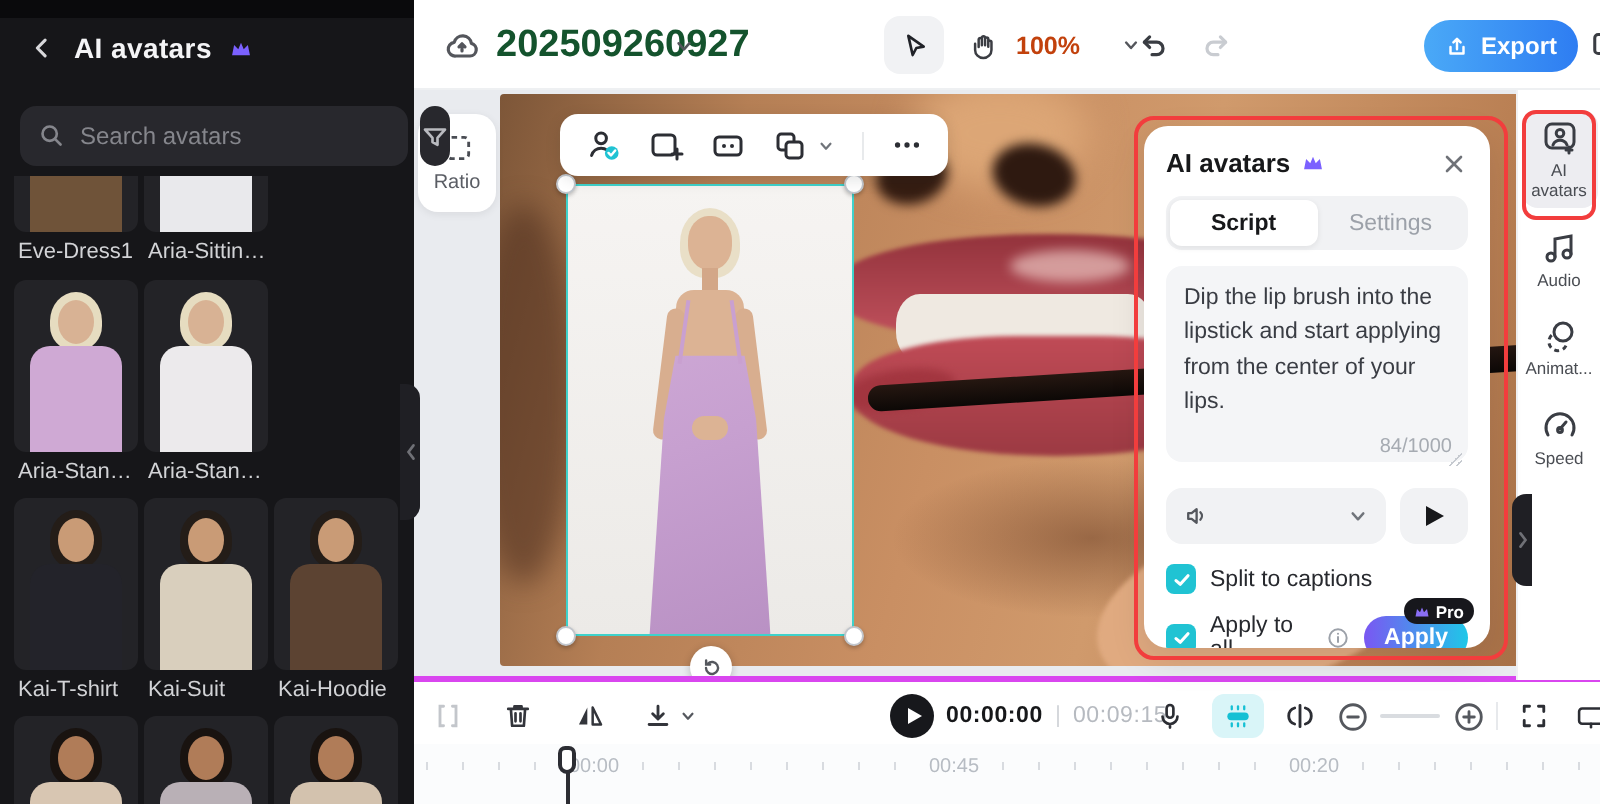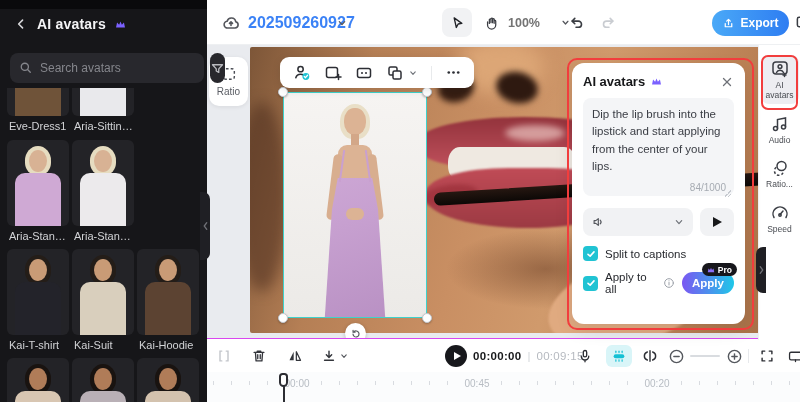--- a/index.html
+++ b/index.html
@@ -31,25 +31,25 @@
   .p-head { position:absolute; left:50%; top:10px; transform:translateX(-50%); width:18px; height:22px; border-radius:50%; }
   .p-body { position:absolute; left:50%; top:33px; transform:translateX(-50%); width:46px; height:54px; border-radius:10px 10px 0 0; }
   .av-label { margin-top:4px; padding-left:2px; font-size:11px; color:#d2d3d6; white-space:nowrap; overflow:hidden; text-overflow:ellipsis; height:13px; }
   .collapse-handle-left { position:absolute; left:200px; top:192px; width:10px; height:68px; background:#1f1f24; border-radius:0 7px 7px 0; z-index:14; display:flex; align-items:center; justify-content:center; color:#6f7076; }
   .collapse-handle-right { position:absolute; left:756px; top:247px; width:10px; height:46px; background:#1f1f24; border-radius:7px 0 0 7px; z-index:22; display:flex; align-items:center; justify-content:center; color:#6f7076; }
 
   
   #top-bar { position:absolute; left:207px; top:0; width:593px; height:45px; background:#ffffff; border-bottom:1px solid #eef0f2; z-index:10; }
   .tb-item { position:absolute; top:0; height:45px; display:flex; align-items:center; }
   .cloud-wrap { left:14px; color:#54565c; }
-  .proj-name { left:41px; font-size:16px; font-weight:bold; color:#3b82f6; }
+  .proj-name { left:41px; font-size:19px; font-weight:bold; color:#14532d; }
   .proj-chev { left:129px; color:#54565c; }
   .pointer-btn { left:235px; top:8px; height:29px; width:30px; background:#f1f2f4; border-radius:8px; align-items:center; justify-content:center; color:#202227; }
   .hand-btn { left:271px; width:28px; justify-content:center; color:#3b3d43; }
-  .zoom-sel { left:301px; font-size:12.5px; font-weight:bold; color:#737373; gap:20px; }
+  .zoom-sel { left:301px; font-size:12.5px; font-weight:bold; color:#c2410c; gap:20px; }
   .tb-divider { left:348px; top:15px; width:1px; height:15px; background:#e6e8eb; }
   .undo-btn { left:357px; width:24px; justify-content:center; color:#3a3d43; }
   .redo-btn { left:389px; width:24px; justify-content:center; color:#c9ccd1; }
   .export-btn { left:505px; top:10px; height:26px; width:77px; border-radius:14px;
     background:linear-gradient(90deg,#4aa9f7,#2e7df2); color:#fff; align-items:center; justify-content:center; gap:5px;
     font-size:12px; font-weight:bold; cursor:pointer; }
   .monitor-btn { left:585px; width:24px; justify-content:center; color:#3a3d43; }
 
   
   #canvas { position:absolute; left:207px; top:45px; width:593px; height:295px; background:#e9ebef; z-index:1; }
@@ -131,21 +131,21 @@
 
   
   #right-sidebar { position:absolute; left:758px; top:45px; width:42px; height:295px; background:#fff; border-left:1px solid #f0f1f3; z-index:15;
     display:flex; flex-direction:column; align-items:center; padding-top:10px; gap:6px; }
   .rs-item { width:38px; border-radius:8px; display:flex; flex-direction:column; align-items:center; padding:4px 0 3px; color:#3a3d44; cursor:pointer; }
   .rs-item.active { background:#ededf1; }
   .rs-label { margin-top:2px; font-size:8.5px; color:#4a4d53; text-align:center; line-height:1.15; width:36px;
     white-space:normal; overflow:hidden; }
 
   
-  #bottom-toolbar { position:absolute; left:207px; top:338px; width:593px; height:34px; background:#fff; border-top:1px solid #d946ef; z-index:10; }
+  #bottom-toolbar { position:absolute; left:207px; top:338px; width:593px; height:34px; background:#fff; border-top:3px solid #d946ef; z-index:10; }
   .bt-item { position:absolute; top:0; height:34px; display:flex; align-items:center; justify-content:center; }
   .i-split { left:6px; width:22px; color:#c3c6cb; }
   .i-trash { left:41px; width:22px; color:#33353b; }
   .i-flip { left:77px; width:22px; color:#33353b; }
   .i-download { left:111px; width:22px; color:#33353b; }
   .i-dl-chev { left:130px; width:14px; color:#55585e; }
   .i-play { left:237px; width:24px; }
   .play-circle { width:22px; height:22px; background:#17181c; border-radius:50%; display:flex; align-items:center; justify-content:center; }
   .play-circle span { width:0; height:0; border-left:7px solid #fff; border-top:4.5px solid transparent; border-bottom:4.5px solid transparent; margin-left:2px; }
   .time-group { left:266px; gap:6px; font-size:11.5px; }
@@ -461,20 +461,24 @@
             <path d="M1.5 10.5 L3 3 L6 6.2 L8 1.5 L10 6.2 L13 3 L14.5 10.5 Z" fill="#7b61ff"></path>
           </svg>
       </span>
       <span class="sp-close">
         <svg width="14" height="14" viewBox="0 0 18 18" fill="none" stroke="currentColor" stroke-width="1.7" stroke-linecap="round">
             <line x1="4.5" y1="4.5" x2="13.5" y2="13.5"></line>
             <line x1="13.5" y1="4.5" x2="4.5" y2="13.5"></line>
           </svg>
       </span>
     </div>
+    <div class="sp-tabs">
+      <div class="sp-tab active">Script</div>
+      <div class="sp-tab">Settings</div>
+    </div>
     <div class="sp-textarea-wrap">
       <textarea class="sp-textarea" style="">Dip the lip brush into the lipstick and start applying from the center of your lips.</textarea>
       <span class="sp-counter">84/1000</span>
       <span class="sp-resize"></span>
     </div>
     <div class="sp-voice-row">
       <div class="voice-select">
         <svg width="14" height="14" viewBox="0 0 18 18" fill="none" stroke="currentColor" stroke-width="1.5" stroke-linecap="round" stroke-linejoin="round">
             <path d="M4 7.2h2.2L9.4 4.6v8.8L6.2 10.8H4z"></path>
             <path d="M11.8 6.6a3.4 3.4 0 0 1 0 4.8"></path>
@@ -539,21 +543,21 @@
           <circle cx="5.5" cy="14.5" r="2"></circle>
           <circle cx="13.5" cy="13" r="2"></circle>
         </svg>
       <span class="rs-label">Audio</span>
     </div>
     <div class="rs-item">
       <svg width="20" height="20" viewBox="0 0 20 20" fill="none" stroke="currentColor" stroke-width="1.5">
           <circle cx="11.5" cy="8" r="4.5"></circle>
           <path d="M13 14.8a4.5 4.5 0 1 1-6-6" stroke-dasharray="2.4 2"></path>
         </svg>
-      <span class="rs-label">Ratio...</span>
+      <span class="rs-label">Animat...</span>
     </div>
     <div class="rs-item">
       <svg width="20" height="20" viewBox="0 0 20 20" fill="none" stroke="currentColor" stroke-width="1.5" stroke-linecap="round">
           <path d="M4 14.5a7 7 0 1 1 12 0"></path>
           <path d="M10 11.5l3-3.5"></path>
           <circle cx="10" cy="12" r="1.2"></circle>
         </svg>
       <span class="rs-label">Speed</span>
     </div>
   </div>

